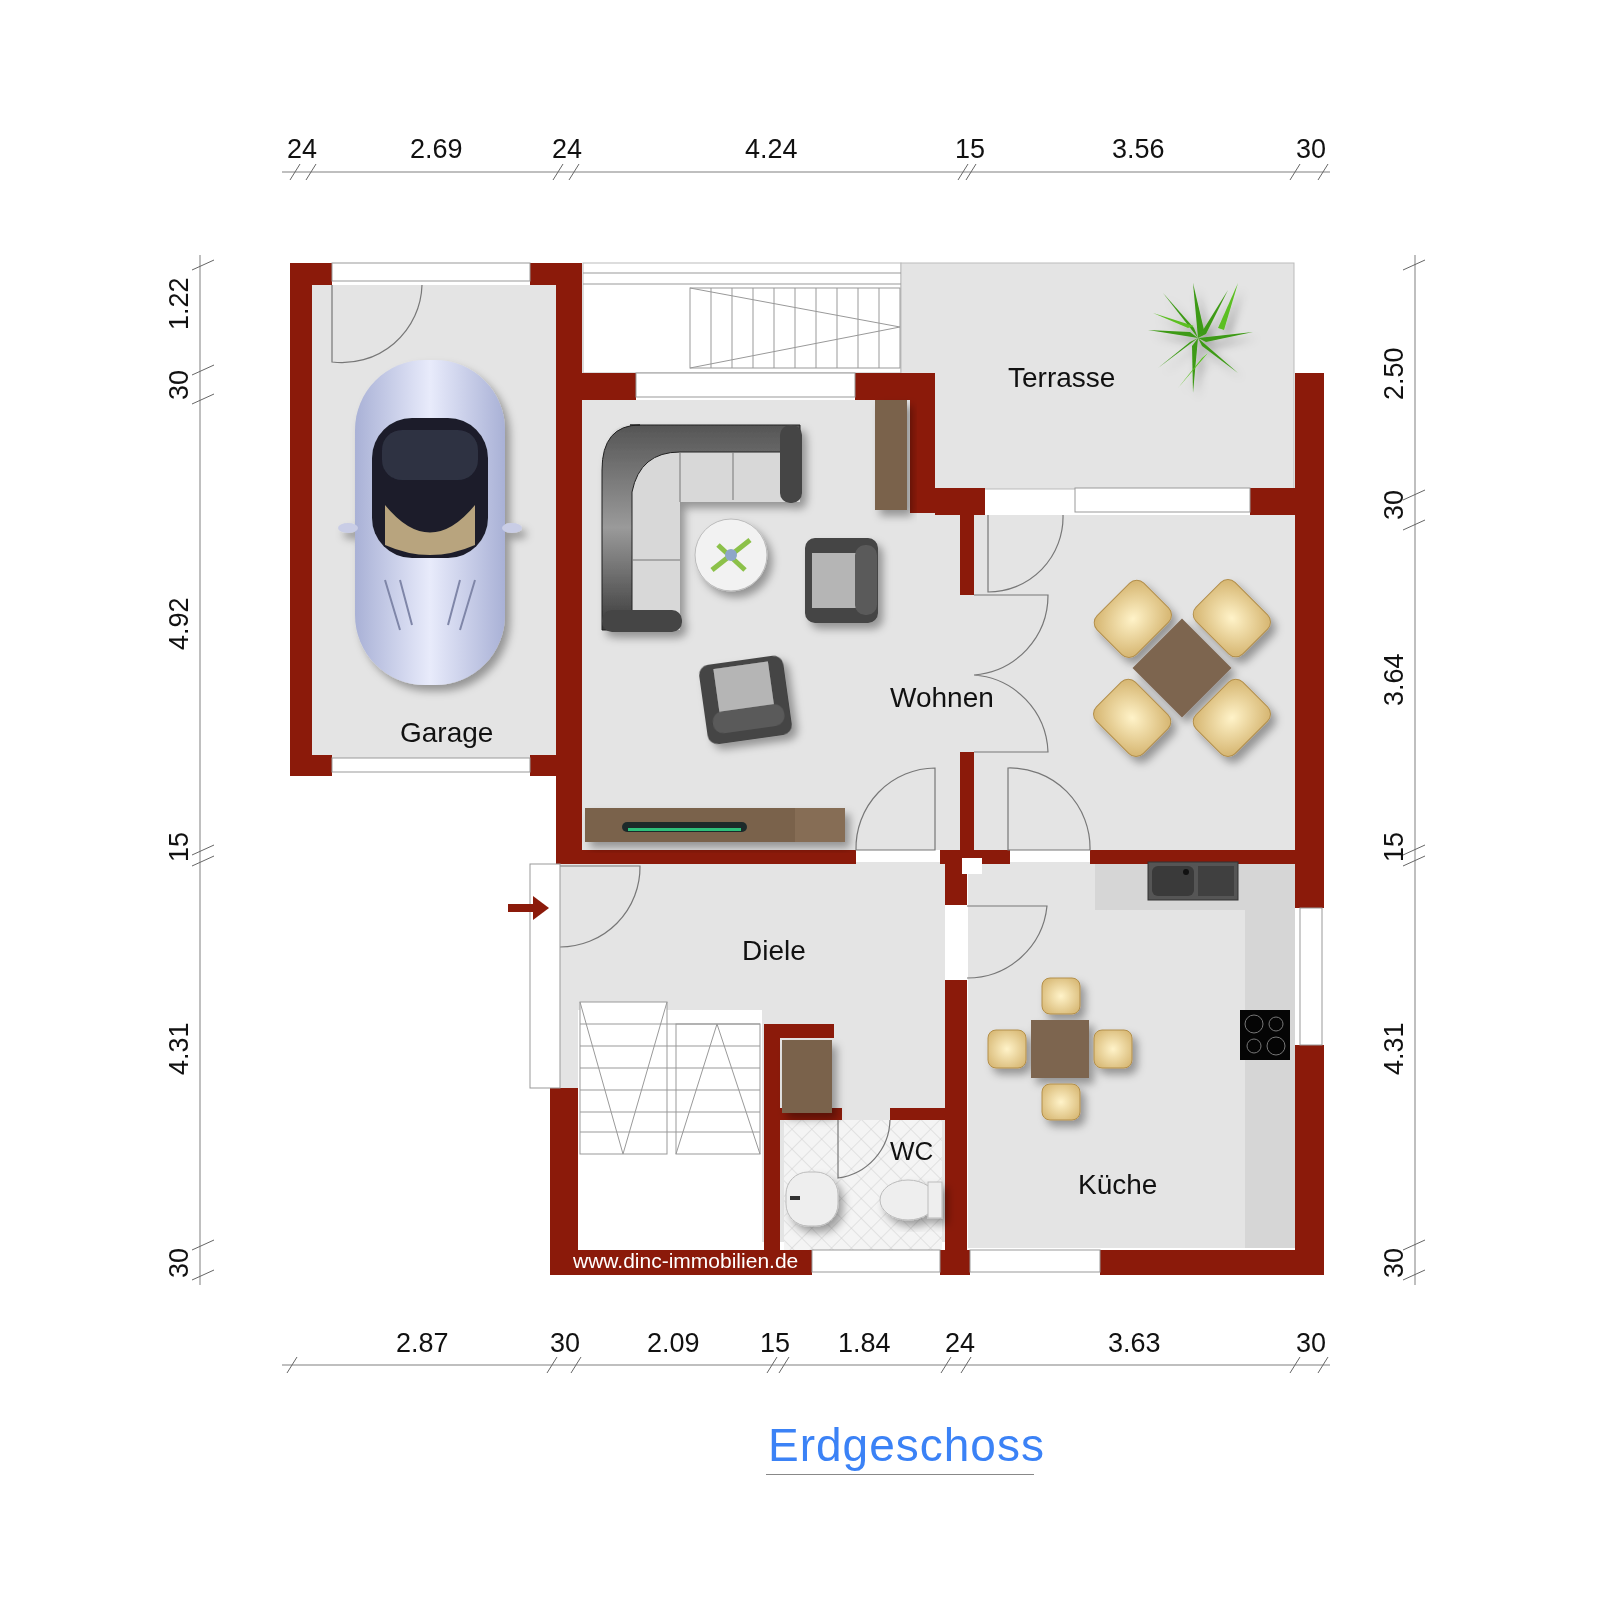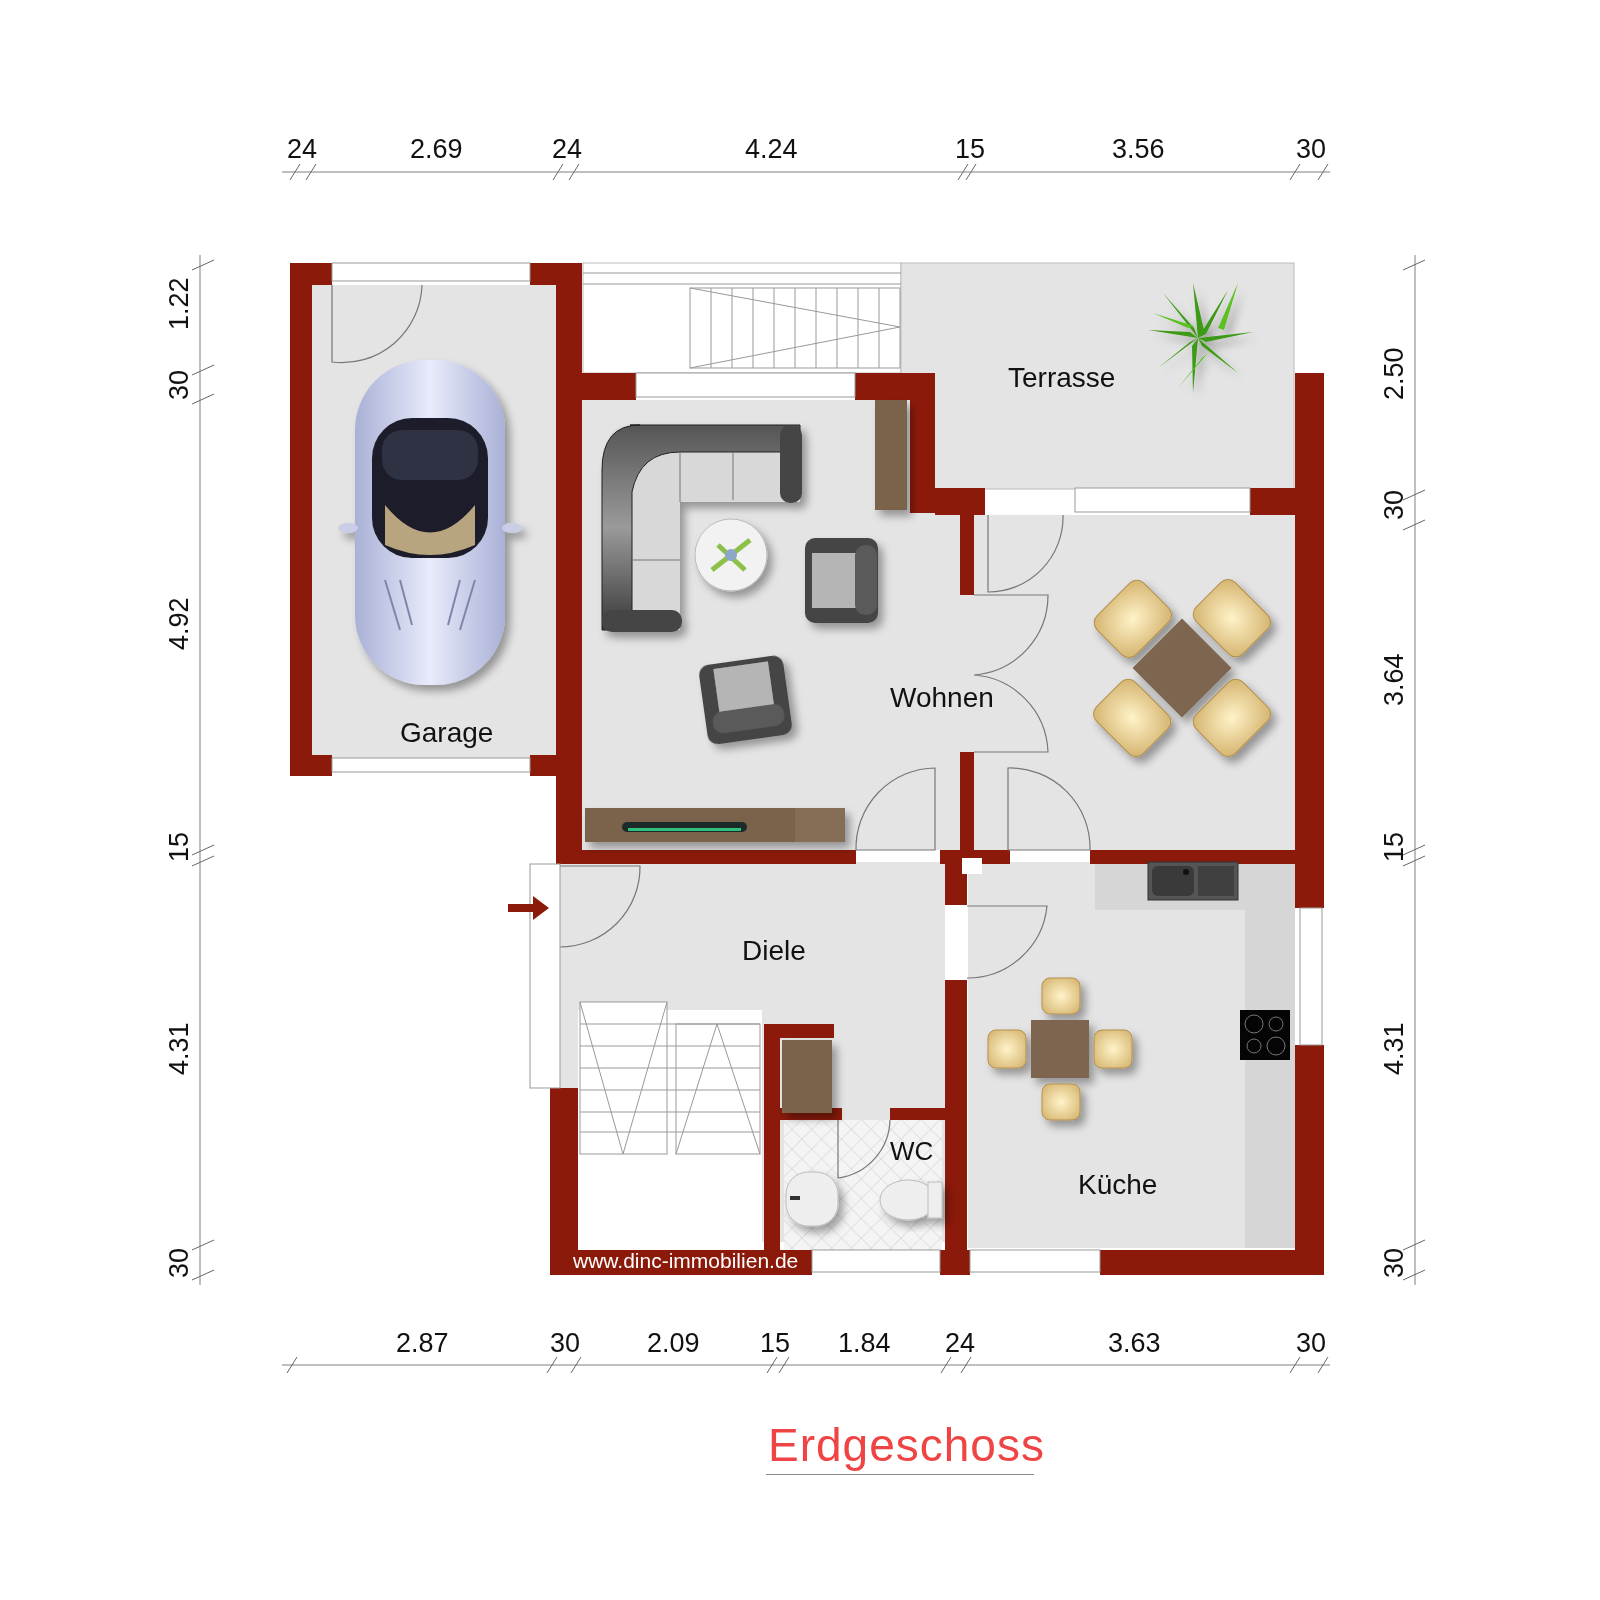--- a/index.html
+++ b/index.html
@@ -2,21 +2,21 @@
 <html><head>
 <meta charset="utf-8">
 <style>
   html, body { margin: 0; padding: 0; background: #ffffff; }
   body { width: 1600px; height: 1600px; position: relative; overflow: hidden;
          font-family: "Liberation Sans", sans-serif; }
   #plan { position: absolute; left: 0; top: 0; width: 1600px; height: 1600px; }
   .dim-text { font-family: "Liberation Sans", sans-serif; font-size: 27px; fill: #111; }
   .room-label { font-family: "Liberation Sans", sans-serif; font-size: 28px; fill: #111; }
   .watermark { font-family: "Liberation Sans", sans-serif; font-size: 21px; fill: #ffffff; }
-  .title { position: absolute; left: 768px; top: 1418px; font-size: 46px; color: #ef4444;
+  .title { position: absolute; left: 768px; top: 1418px; font-size: 46px; color: #3b82f6;
            font-family: "Liberation Sans", sans-serif; letter-spacing: 1px; }
   .title-underline { position: absolute; left: 766px; top: 1474px; width: 268px; height: 1px; background: #888; }
 </style>
 </head>
 <body>
 
 <svg id="plan" viewBox="0 0 1600 1600" xmlns="http://www.w3.org/2000/svg">
   <defs>
     <pattern id="tiles" width="14" height="14" patternUnits="userSpaceOnUse" patternTransform="rotate(45)">
       <rect width="14" height="14" fill="#f4f4f4"></rect>

